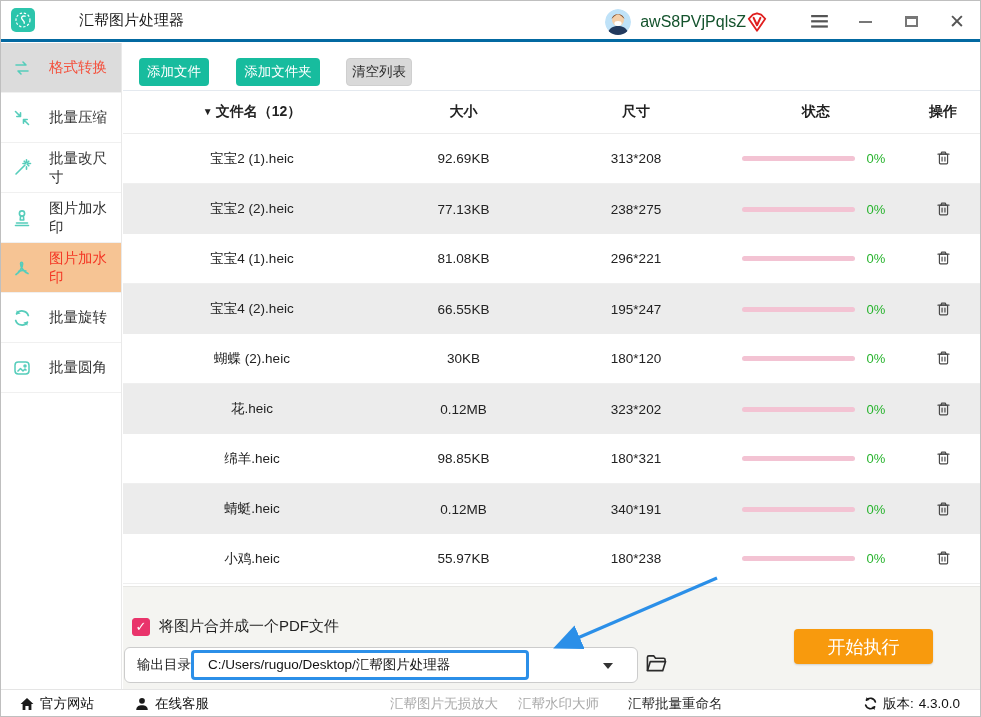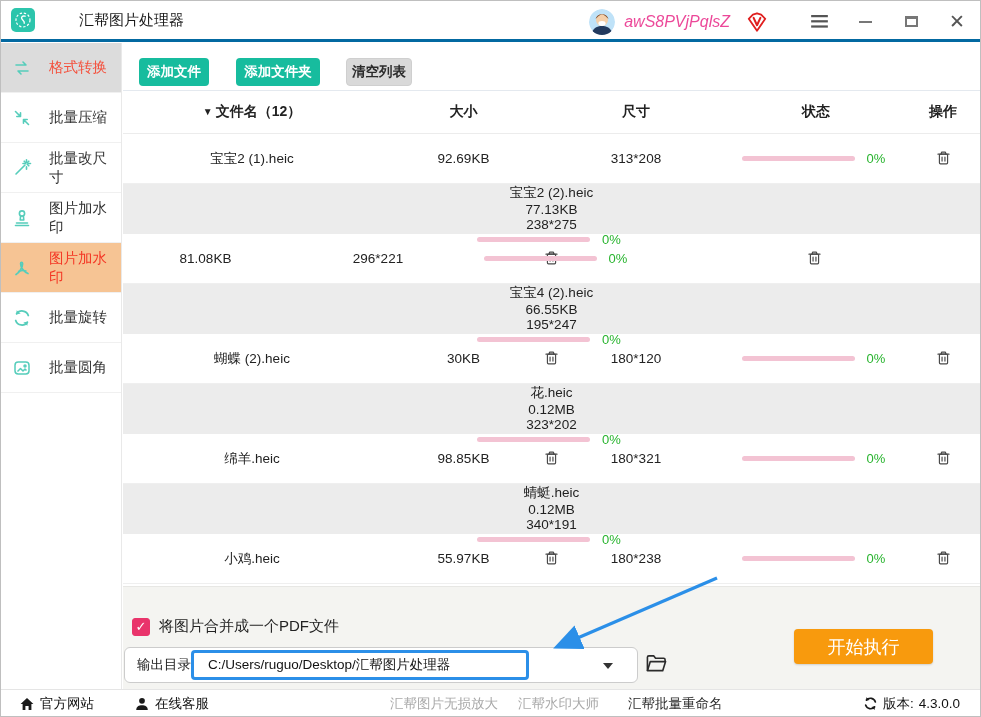--- a/index.html
+++ b/index.html
@@ -6,58 +6,58 @@
   html,body { background:#e9e9e9; }
   body { font-family:"Liberation Sans","DejaVu Sans",sans-serif; }
   .window { position:relative; width:981px; height:717px; background:#fff; border:1px solid #bfbfbf; overflow:hidden; }
 
   
   .titlebar { position:absolute; top:0; left:0; right:0; height:41px; background:#fff; border-bottom:3px solid #0369a1; display:flex; align-items:center;gap:36px; }
   .app-logo { width:24px; height:24px; margin-left:10px; }
   .app-title { margin-left:8px; font-size:15px; color:#1a1a1a; }
   .tb-right { position:absolute; right:0; top:0; height:41px; display:flex; align-items:center; }
   .avatar { width:26px; height:26px; border-radius:50%; overflow:hidden; cursor:pointer; }
-  .username { margin:0 16px 0 9px; font-size:16px; color:#ec4899; cursor:pointer;font-style:italic; }
+  .username { margin:0 0 0 9px; font-size:16px; color:#14532d; cursor:pointer; }
   .vip { width:22px; height:22px; margin-right:28px; }
   .win-btn { width:46px; height:41px; display:flex; align-items:center; justify-content:center; color:#555; cursor:pointer; }
   .close-glyph { font-size:19px; color:#555; }
   .min-glyph { width:13px; height:2px; background:#777; }
   .max-glyph { width:13px; height:11px; border:2px solid #777; border-top-width:3px; }
 
   
   .sidebar { position:absolute; top:42px; left:0; width:121px; bottom:27px; background:#fff; border-right:1px solid #e9e9e9; }
   .side-item { height:50px; display:flex; align-items:center; padding-left:11px; border-bottom:1px solid #f0f0f0; cursor:pointer; }
   .side-icon { width:20px; height:20px; display:inline-flex; }
   .side-label { margin-left:17px; font-size:14.5px; color:#333; }
   .side-item[data-state="highlight"] { background:#dcdcdc; }
   .side-item[data-state="highlight"] .side-label { color:#f4503c; }
   .side-item[data-state="active"] { background:#f6c494; }
   .side-item[data-state="active"] .side-label { color:#f43826; }
 
   
   .main { position:absolute; top:42px; left:122px; right:0; bottom:27px; background:#fff; }
   .toolbar { position:absolute; top:0; left:0; right:0; height:48px; border-bottom:1px solid #e4e9ef; }
-  .btn { position:absolute; top:15px; height:28px; border:none; border-radius:4px; font-size:13.5px; font-family:inherit; cursor:pointer;font-weight:bold; }
+  .btn { position:absolute; top:15px; height:28px; border:none; border-radius:4px; font-size:13.5px; font-family:inherit; cursor:pointer; }
   .btn-teal { background:#17bc9e; color:#fff; }
   .btn-gray { background:#d9d9d9; color:#2b2b2b; border:1px solid #cfcfcf; }
   #btn-add-file { left:16px; width:70px; }
   #btn-add-folder { left:113px; width:84px; }
   #btn-clear { left:223px; width:66px; }
 
   .thead { position:absolute; top:48px; left:0; right:0; height:43px; display:flex; align-items:center; font-size:14px; font-weight:bold; color:#222; border-bottom:1px solid #ececec; }
   .col-name { width:258px; text-align:center; }
   .col-size { width:165px; text-align:center; }
   .col-dim  { width:180px; text-align:center; }
   .col-status { width:180px; text-align:center; }
   .col-op   { flex:1; text-align:center; }
   .sort-tri { display:inline-block; font-size:10px; margin-right:3px; transform:translateY(-1px); }
 
   .rows { position:absolute; top:91px; left:0; right:0; height:450px; }
   .file-row { height:50px; display:flex; align-items:center; font-size:13.5px; color:#222; border-bottom:1px solid #efefef; }
-  .file-row.alt { background:#ececec; border-bottom:none;flex-direction:column; }
+  .file-row.alt { background:#ececec; border-bottom:none; }
   .status-cell { display:flex; align-items:center; justify-content:center; gap:12px; }
   .pbar { width:113px; height:5px; border-radius:3px; background:#f3c3d3; }
   .pct { color:#28b42e; font-size:13px; min-width:24px; text-align:left; }
   .trash { background:none; border:none; cursor:pointer; display:inline-flex; padding:2px; }
 
   
   .bottom { position:absolute; left:0; right:0; top:543px; bottom:0; background:#f4f4f1; border-top:1px solid #e7e7e4; }
   .chk-row { position:absolute; left:9px; top:30px; display:flex; align-items:center; cursor:pointer; }
   .checkbox { width:18px; height:18px; border-radius:3px; background:#fff; border:1px solid #bbb; display:flex; align-items:center; justify-content:center; }
   .checkbox.checked { background:#e9346b; border-color:#e9346b; }
@@ -276,20 +276,21 @@
                   <rect x="5.2" y="5.5" width="9.6" height="11.3" rx="1.2"></rect>
                   <path d="M8.3 8.8 v4.8"></path>
                   <path d="M11.7 8.8 v4.8"></path>
                 </g>
               </svg>
             </button>
           </div>
         </div>
 
         <div class="file-row base">
+          <div class="col-name">宝宝4 (1).heic</div>
           <div class="col-size">81.08KB</div>
           <div class="col-dim">296*221</div>
           <div class="col-status status-cell">
             <span class="pbar"></span>
             <span class="pct">0%</span>
           </div>
           <div class="col-op">
             <button class="trash">
               <svg viewBox="0 0 20 20" width="17" height="18">
                 <g fill="none" stroke="#4a4a4a" stroke-width="1.4" stroke-linecap="round">

